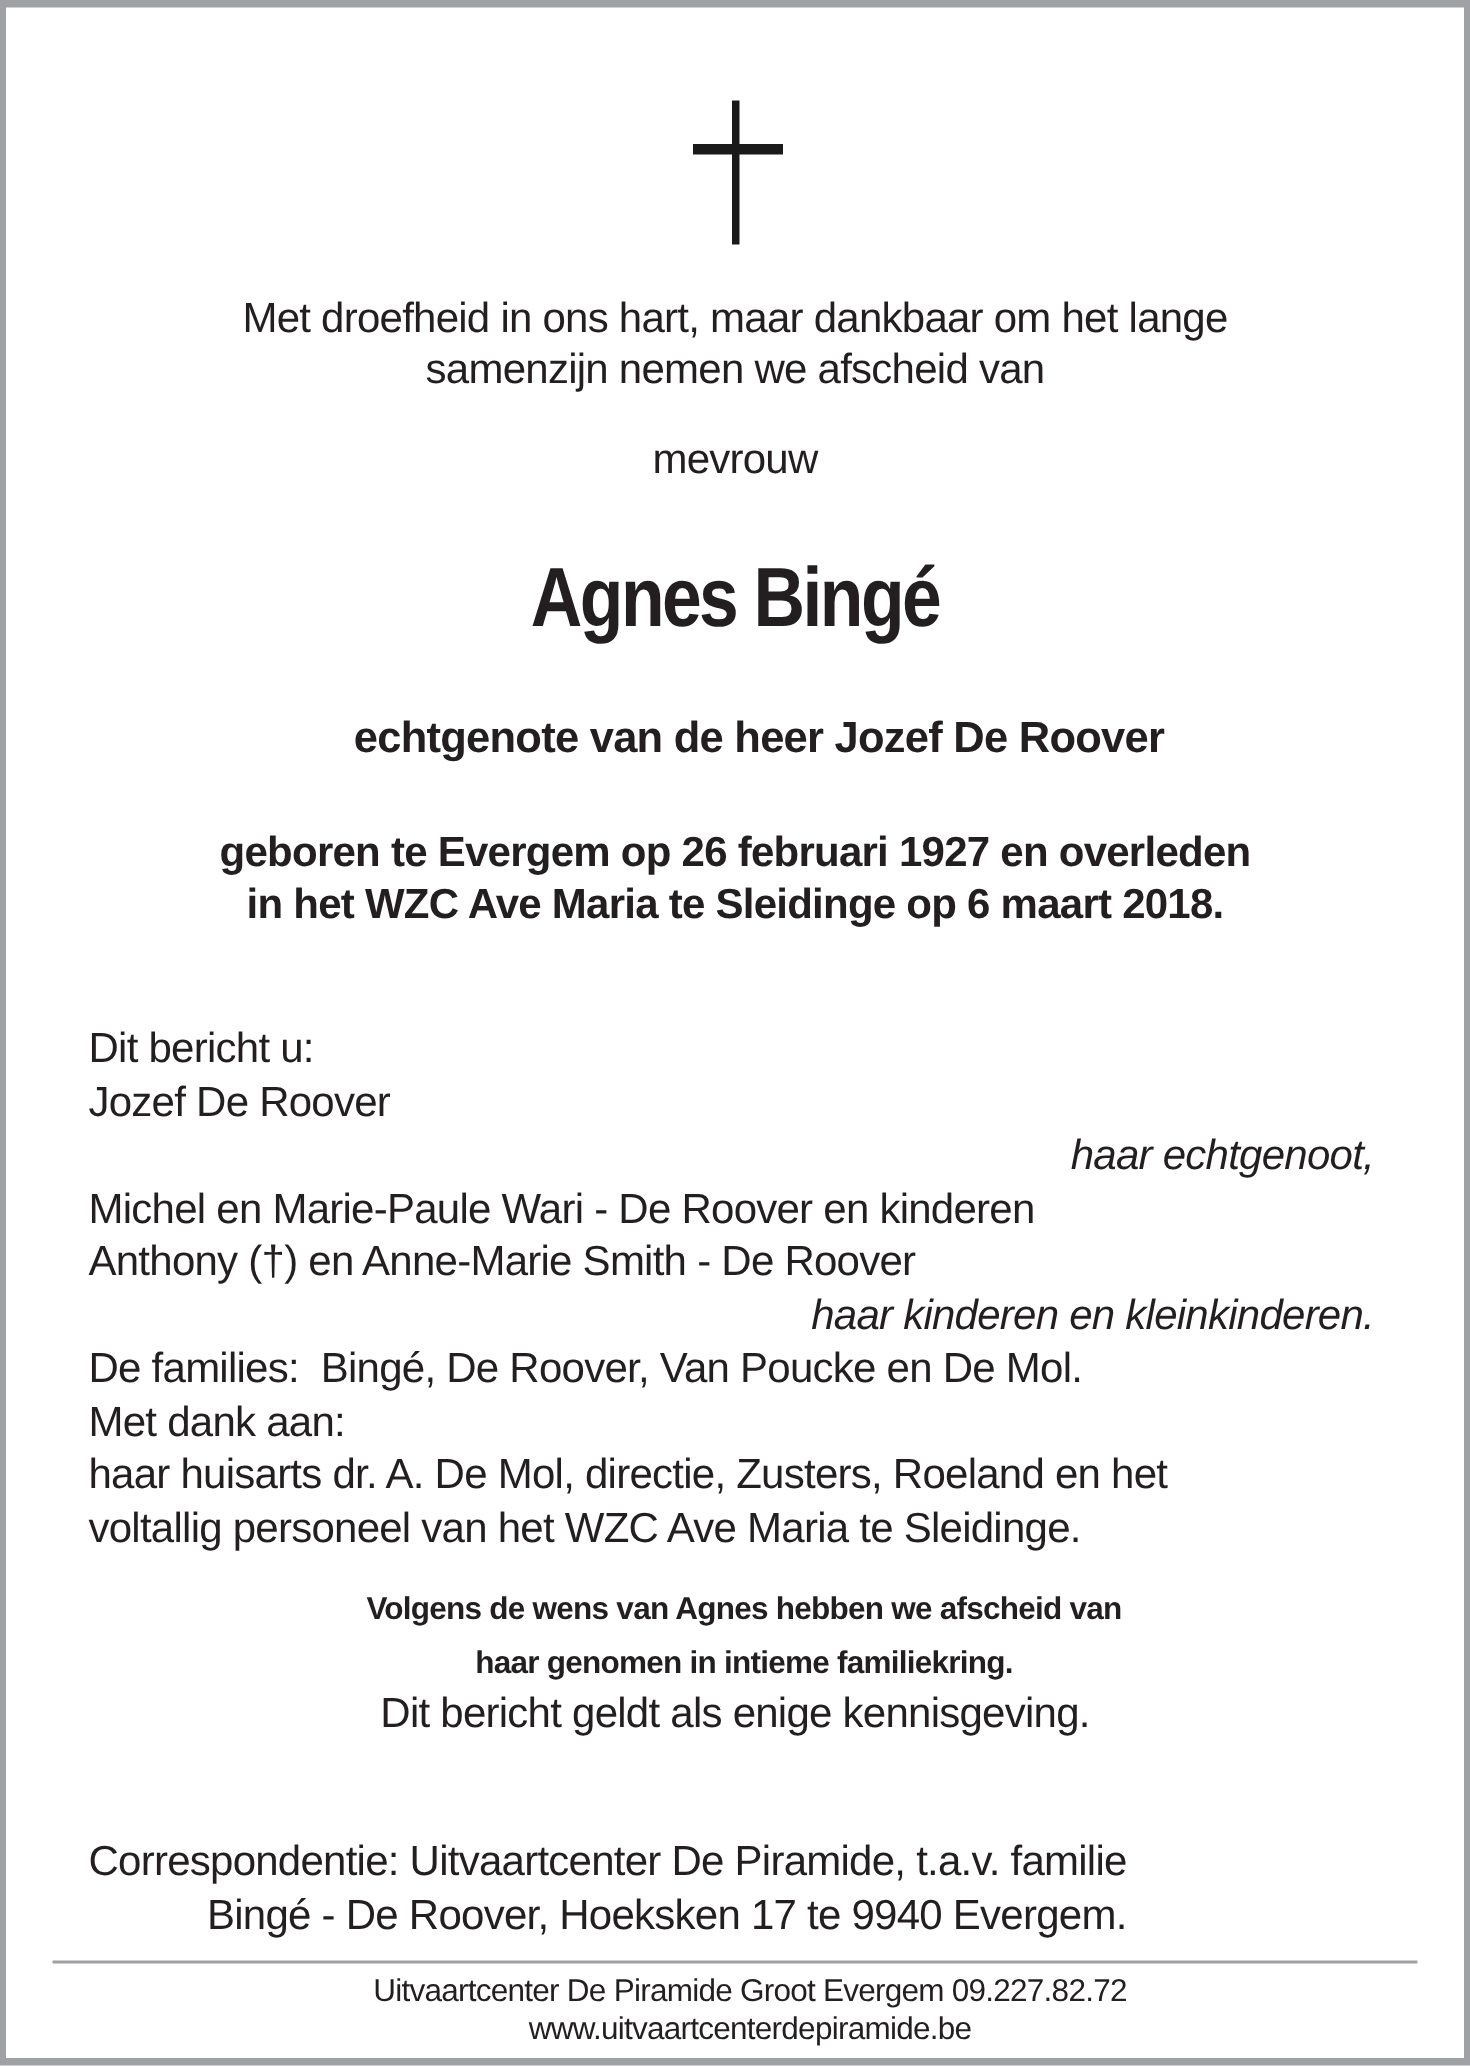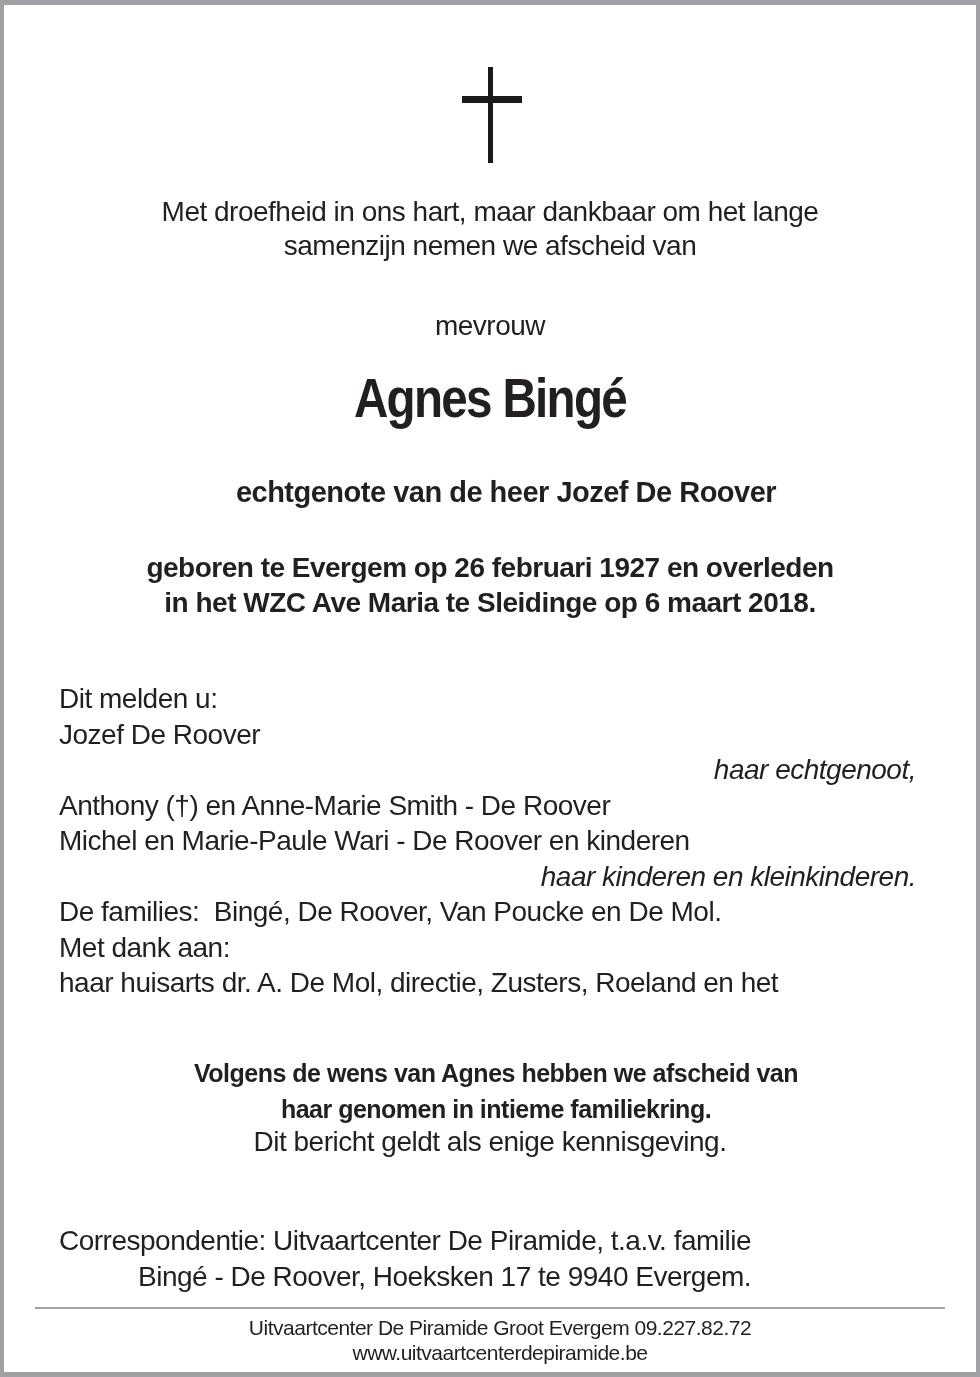--- a/index.html
+++ b/index.html
@@ -11,28 +11,28 @@
   }
   .page {
     position: absolute; left: 4px; top: 5px; right: 4px; bottom: 5px;
     background: #ffffff;
   }
   .abs { position: absolute; left: 0; right: 0; text-align: center; white-space: nowrap; }
   .cross { position: absolute; left: 458px; top: 62px; width: 60px; height: 96px; }
   .cross .v { position: absolute; left: 26px; top: 0; width: 5px; height: 96px; background: #1a1a1a; }
   .cross .h { position: absolute; left: 0; top: 29px; width: 60px; height: 7px; background: #1a1a1a; }
   .intro { top: 190px; font-size: 28px; line-height: 34px; letter-spacing: -0.5px; }
-  .mevrouw { top: 284px; font-size: 28px; line-height: 34px; letter-spacing: -0.5px; margin-top: 20px; }
+  .mevrouw { top: 284px; font-size: 28px; line-height: 34px; letter-spacing: -0.5px; }
   .name { top: 358px; font-size: 56px; line-height: 70px; font-weight: bold; letter-spacing: -2px; transform: scaleX(0.85); }
   .spouse { top: 469px; font-size: 29px; line-height: 36px; font-weight: bold; letter-spacing: -0.5px; padding-left: 32px; }
   .birth { top: 545px; font-size: 28px; line-height: 35px; letter-spacing: -0.5px; font-weight: bold; }
   .list { position: absolute; left: 55px; right: 60px; top: 676px; font-size: 28px; line-height: 35.5px; letter-spacing: -0.5px; }
   .list .ln { white-space: nowrap; }
   .list .right { text-align: right; font-style: italic; }
-  .wish { top: 1050px; font-size: 25px; line-height: 36px; font-weight: bold; letter-spacing: -0.5px; padding-left: 12px; }
+  .wish { top: 1050px; font-size: 21px; line-height: 36px; font-weight: bold; letter-spacing: -0.5px; padding-left: 12px; }
   .notice { top: 1119px; font-size: 28px; line-height: 35px; letter-spacing: -0.5px; }
   .corr { position: absolute; left: 55px; top: 1218px; font-size: 28px; line-height: 36px; letter-spacing: -0.5px; white-space: nowrap; text-align: right; }
   .rule { position: absolute; left: 31px; right: 31px; top: 1302px; height: 2px; background: #a0a1a5; }
   .footer { top: 1310px; font-size: 21px; line-height: 25px; letter-spacing: -0.5px; padding-left: 20px; }
 </style>
 </head>
 <body>
 
 <div class="page">
 
@@ -51,29 +51,30 @@
   <div class="abs name">Agnes Bingé</div>
 
   <div class="abs spouse">echtgenote van de heer Jozef De Roover</div>
 
   <div class="abs birth">
     <div>geboren te Evergem op 26 februari 1927 en overleden</div>
     <div>in het WZC Ave Maria te Sleidinge op 6 maart 2018.</div>
   </div>
 
   <div class="list">
-    <div class="ln">Dit melden u:</div>
+    <div class="ln">Dit bericht u:</div>
     <div class="ln">Jozef De Roover</div>
     <div class="ln right">haar echtgenoot,</div>
+    <div class="ln">Michel en Marie-Paule Wari - De Roover en kinderen</div>
     <div class="ln">Anthony (†) en Anne-Marie Smith - De Roover</div>
-    <div class="ln">Michel en Marie-Paule Wari - De Roover en kinderen</div>
     <div class="ln right">haar kinderen en kleinkinderen.</div>
     <div class="ln" style="white-space: pre;">De families:  Bingé, De Roover, Van Poucke en De Mol.</div>
     <div class="ln">Met dank aan:</div>
     <div class="ln">haar huisarts dr. A. De Mol, directie, Zusters, Roeland en het</div>
+    <div class="ln">voltallig personeel van het WZC Ave Maria te Sleidinge.</div>
   </div>
 
   <div class="abs wish">
     <div>Volgens de wens van Agnes hebben we afscheid van</div>
     <div>haar genomen in intieme familiekring.</div>
   </div>
 
   <div class="abs notice">Dit bericht geldt als enige kennisgeving.</div>
 
   <div class="corr">

